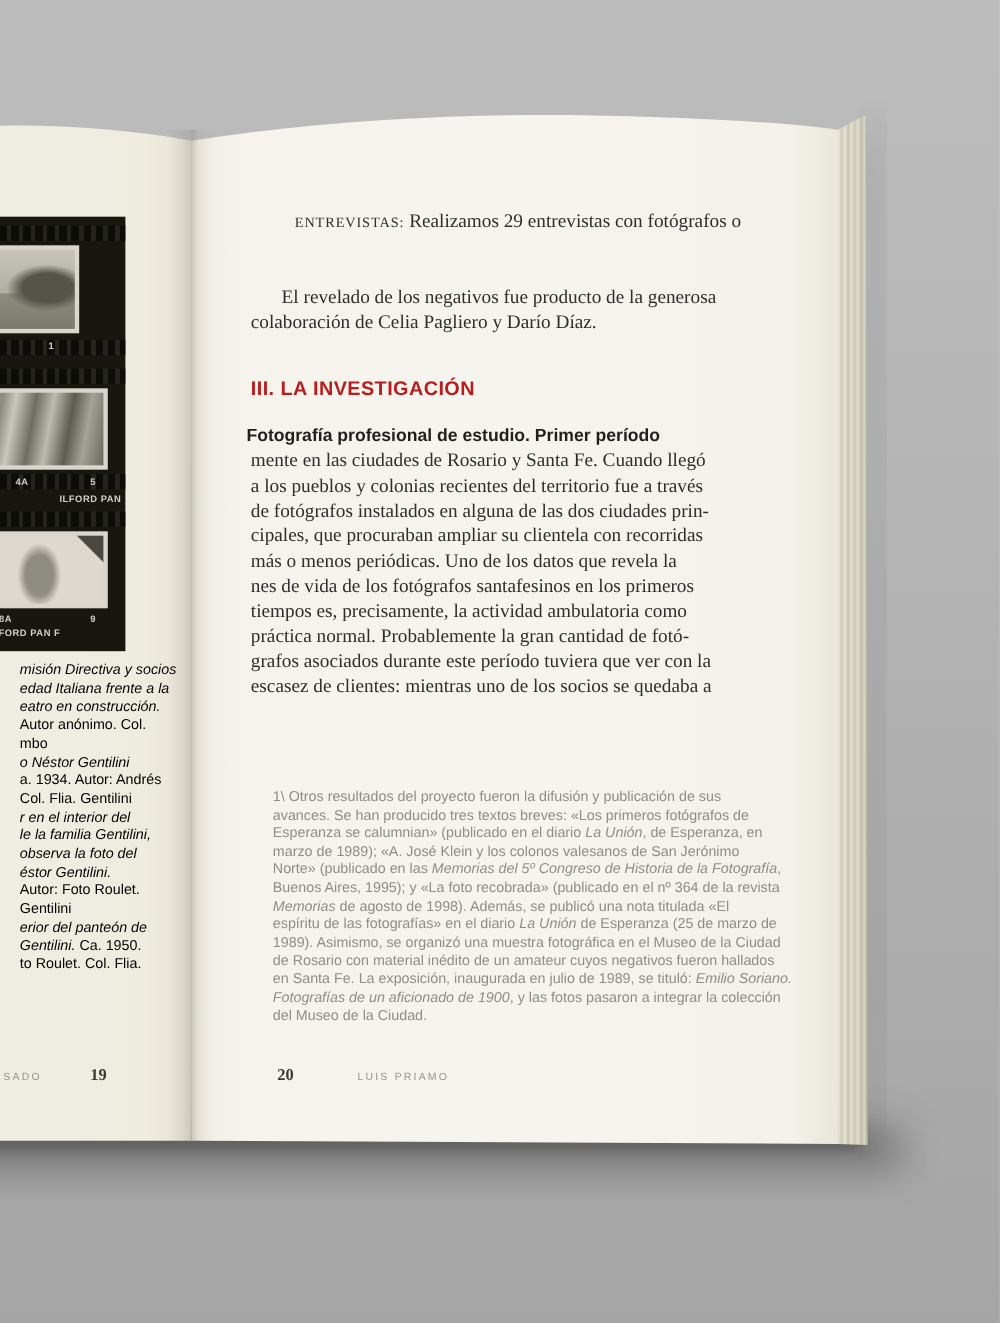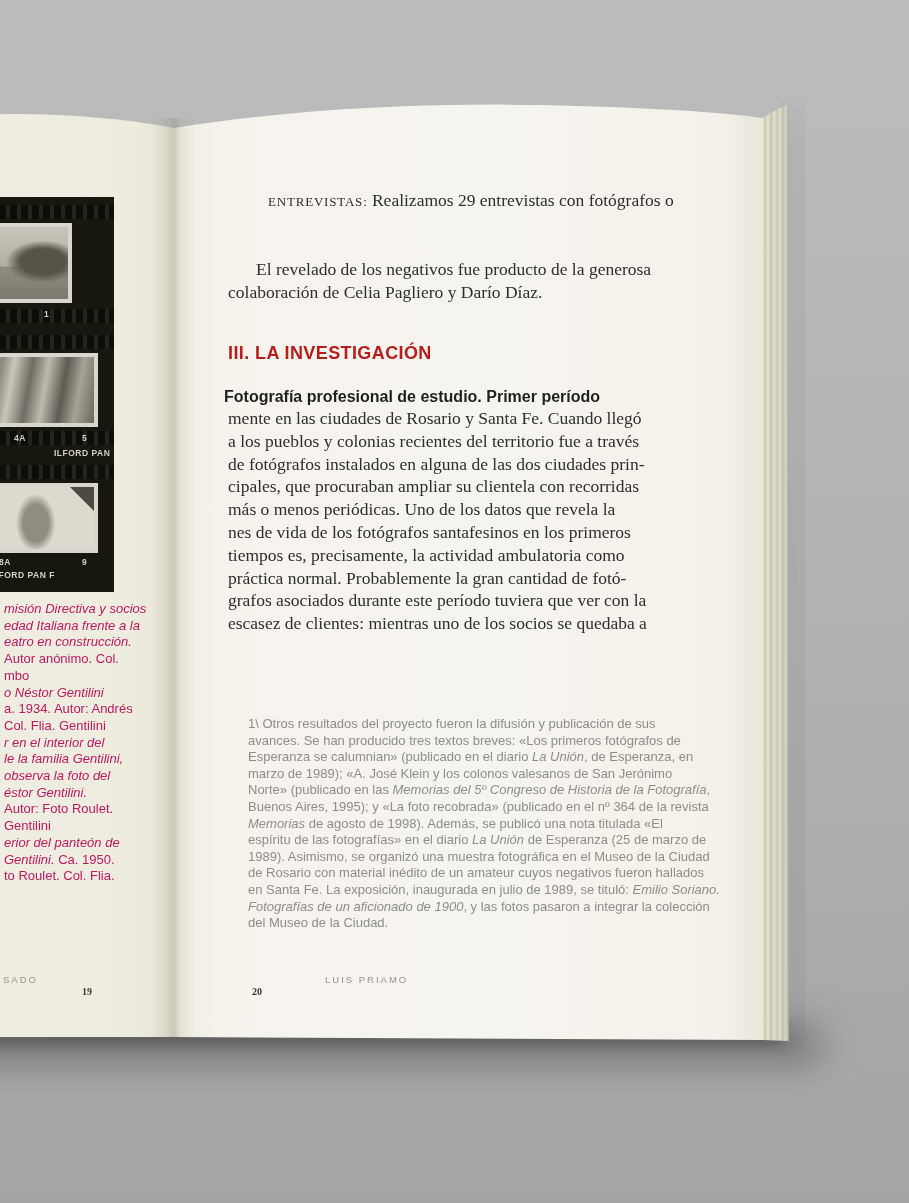--- a/index.html
+++ b/index.html
@@ -22,27 +22,27 @@
   .heading{left:228px;top:343px;font-weight:bold;font-size:18px;letter-spacing:.4px;color:#b91c1c;white-space:nowrap;}
   .subheading{left:224px;top:388px;font-weight:bold;font-size:16px;color:#1f1f1e;white-space:nowrap;}
   .bodypara{left:228px;top:407px;}
   .bodypara .tline{font-family:"Liberation Serif",serif;font-size:17.5px;line-height:22.8px;white-space:nowrap;}
   .footnote{left:248px;top:716px;color:#8e8d86;}
   .footnote .tline{font-size:13px;line-height:16.6px;white-space:nowrap;}
   .footnote i, .caption i{font-style:italic;}
 
   
   .footer-frag{position:absolute;left:3px;top:974px;font-size:9.5px;letter-spacing:2px;color:#96958c;}
-  .pageno{position:absolute;font-family:"Liberation Serif",serif;font-weight:bold;font-size:10px;color:#3a3938;margin-top:16px;}
+  .pageno{position:absolute;font-family:"Liberation Serif",serif;font-weight:bold;font-size:15px;color:#3a3938;}
   .pn-left{left:82px;top:970px;}
   .pn-right{left:252px;top:970px;}
   .author{position:absolute;left:325px;top:974px;font-size:9.5px;letter-spacing:2px;color:#96958c;}
 
   
-  .caption{position:absolute;left:4px;top:601px;color:#be185d;}
+  .caption{position:absolute;left:18px;top:601px;color:#000000;}
   .caption .tline{font-size:13px;line-height:16.7px;white-space:nowrap;}
 
   
   .film{position:absolute;left:-16px;top:197px;width:130px;height:395px;background:#17160f;overflow:hidden;}
   .film *{position:absolute;}
   .sprockets{left:0;width:130px;height:14px;background-color:#24231d;
     background-image:repeating-linear-gradient(90deg,rgba(0,0,0,0) 0 4px,#0c0c09 4px 11px);}
   .frame{background:#d9d7cd;padding:4px;box-sizing:border-box;}
   .photo{position:static;display:block;width:100%;height:100%;}
   .f1{left:2px;top:26px;width:86px;height:80px;}

